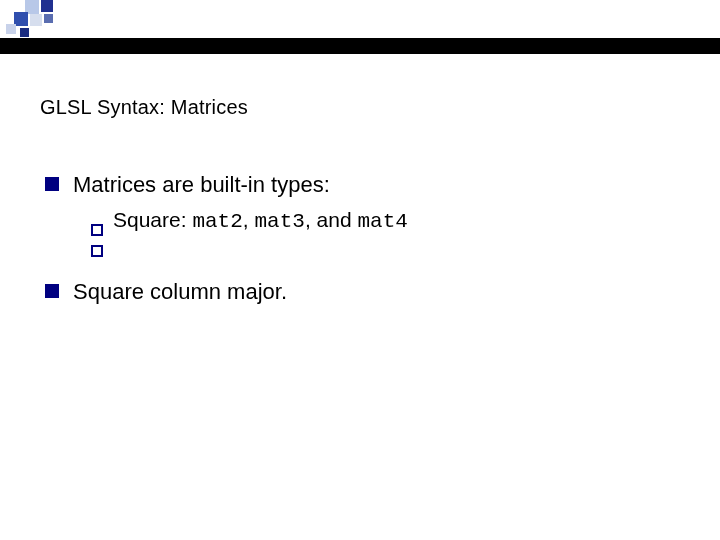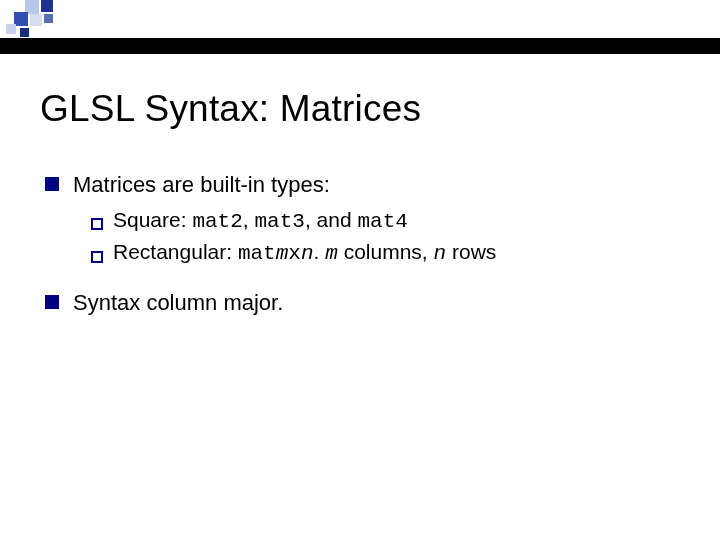--- a/index.html
+++ b/index.html
@@ -18,23 +18,23 @@
   .topbar{
     position:absolute;
     top:38px;
     left:0;
     width:720px;
     height:16px;
     background:#000;
   }
   .title {
     position: absolute;
-    top: 88px;
+    top: 96px;
     left: 40px;
-    font-size: 37px;
+    font-size: 20px;
     letter-spacing: 0.2px;
   }
   .content {
     position: absolute;
     top: 170px;
     left: 45px;
     width: 610px;
     font-size: 22px;
     line-height: 1.35;
   }
@@ -51,21 +51,21 @@
     margin-top: 7px;
     margin-right: 14px;
   }
   .sub {
     margin-left: 46px;
     margin-top: 6px;
     margin-bottom: 20px;
   }
   .item-l2 {
     display: flex;
-    align-items: center;
+    align-items: flex-end;
     margin-bottom: 2px;
   }
   .item-l2 .bullet {
     width: 12px;
     height: 12px;
     border: 2px solid #000080;
     flex: 0 0 12px;
     margin-top: 7px;
     margin-right: 10px;
     background: #fff;
@@ -102,26 +102,23 @@
   <div class="sub">
     <div class="item-l2">
       <span class="bullet"></span>
       <span class="l2text">
         <span>Square:</span>
         <span class="code">mat2</span><span>, </span><span class="code">mat3</span><span>, and </span><span class="code">mat4</span>
       </span>
     </div>
     <div class="item-l2">
       <span class="bullet"></span>
-      <span class="l2text">
-        <span>Rectangular: </span><span class="code">mat</span><span class="codeital">m</span><span class="code">x</span><span class="codeital">n</span><span>.  </span><span class="codeital">m</span><span> columns, </span><span class="codeital">n</span><span> rows</span>
-      </span>
     </div>
   </div>
 
   <div class="item-l1">
     <span class="bullet"></span>
     <span>
-      <span>Syntax </span><span class="ital">column major</span><span>.</span>
+      <span>Square </span><span class="ital">column major</span><span>.</span>
     </span>
   </div>
 
 </div>
 
 </body></html>

